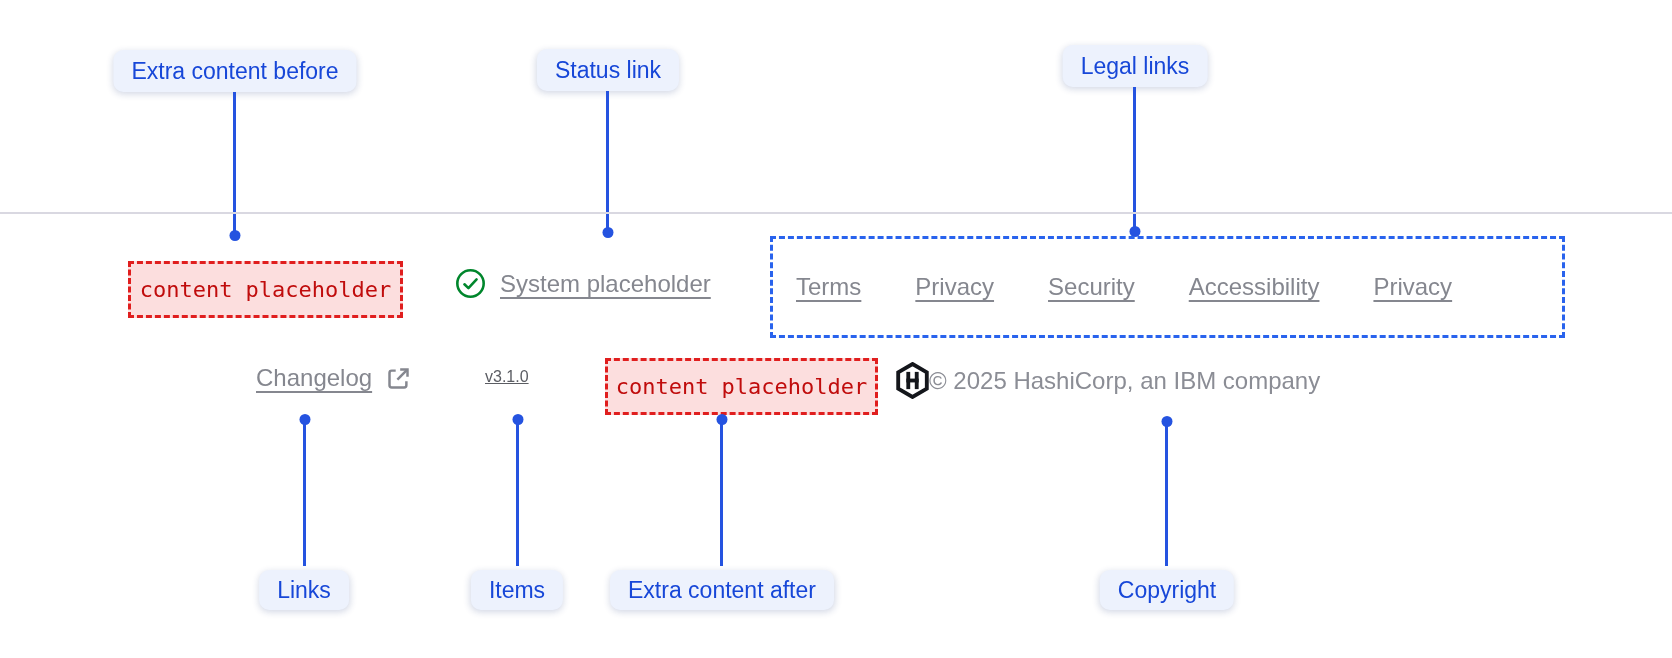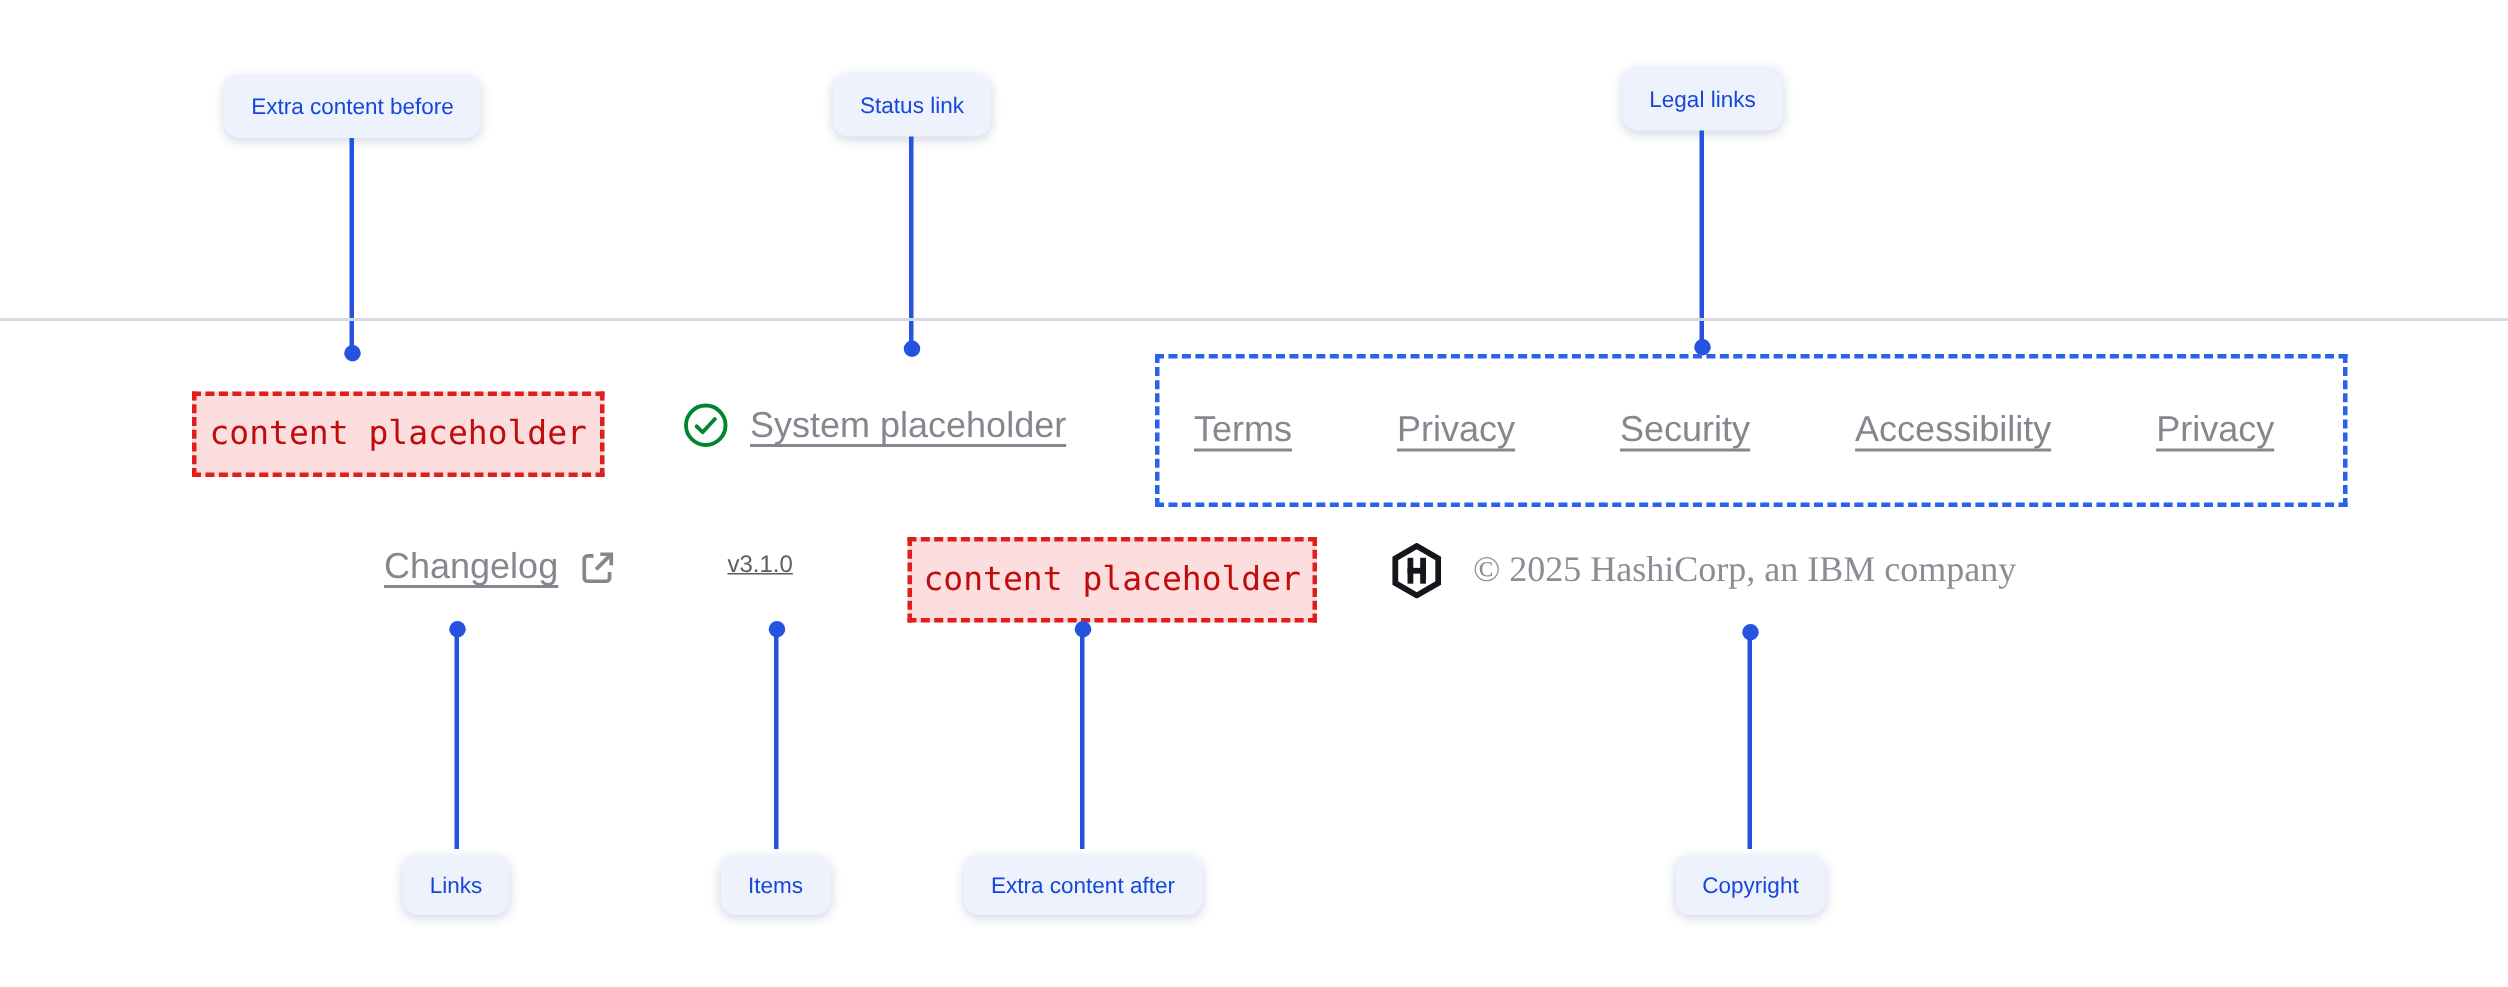--- a/index.html
+++ b/index.html
@@ -16,21 +16,21 @@
   }
   
   .pill{
     position:absolute;
     transform:translateX(-50%);
     height:42px;
     display:flex;align-items:center;
     padding:0 18px;
     background:#edf2fd;
     color:#1747d8;
-    font-size:15px;font-weight:500;
+    font-size:23px;font-weight:500;
     border-radius:10px;
     box-shadow:0 2px 7px rgba(25,50,120,0.20);
     white-space:nowrap;
   }
   
   .connector{
     position:absolute;width:3px;background:#2553e0;
   }
   .connector::after{
     content:"";position:absolute;left:50%;
@@ -57,21 +57,21 @@
     text-decoration:underline;
     text-decoration-thickness:2px;
     text-underline-offset:5px;
     white-space:nowrap;
   }
   .status-group{position:absolute;left:455px;top:268px;display:flex;align-items:center;gap:14px;}
   .legal-box{
     position:absolute;left:770px;top:236px;width:795px;height:102px;
     box-sizing:border-box;
     border:3px dashed #2963ed;
-    display:flex;align-items:center;gap:70px;
+    display:flex;align-items:center;gap:54px;
     padding-left:23px;
   }
   .row2-item{position:absolute;display:flex;align-items:center;}
   .version{color:#5b5d63;font-size:16px;white-space:nowrap;text-decoration:underline;}
   .copyright{color:#8b8d95;font-size:24px;white-space:nowrap;}
   .icon{display:inline-flex;align-items:center;justify-content:center;}
 </style>
 </head>
 <body>
 
@@ -115,21 +115,21 @@
         <path d="M13.5 4H20v6.5"></path>
         <path d="M19.6 4.4 11 13"></path>
       </svg>
     </span>
   </div>
 
   <div class="row2-item version" style="left:485px;top:368px;">v3.1.0</div>
 
   <div class="placeholder" style="left:605px;top:358px;width:273px;">content placeholder</div>
 
-  <div class="row2-item" style="left:928px;top:362px;gap:21px;font-family:Liberation Serif, serif;">
+  <div class="row2-item" style="left:896px;top:362px;gap:0;">
     <span class="icon">
       <svg width="33" height="37" viewBox="0 0 36 40" fill="#14161b">
         <polygon points="18,2 33.6,11 33.6,29 18,38 2.4,29 2.4,11" fill="none" stroke="#14161b" stroke-width="4.2"></polygon>
         <rect x="11.3" y="10.6" width="4.2" height="18.8"></rect>
         <rect x="20.5" y="10.6" width="4.2" height="18.8"></rect>
         <rect x="11.3" y="17.9" width="13.4" height="4.2"></rect>
       </svg>
     </span>
     <span class="copyright">© 2025 HashiCorp, an IBM company</span>
   </div>

